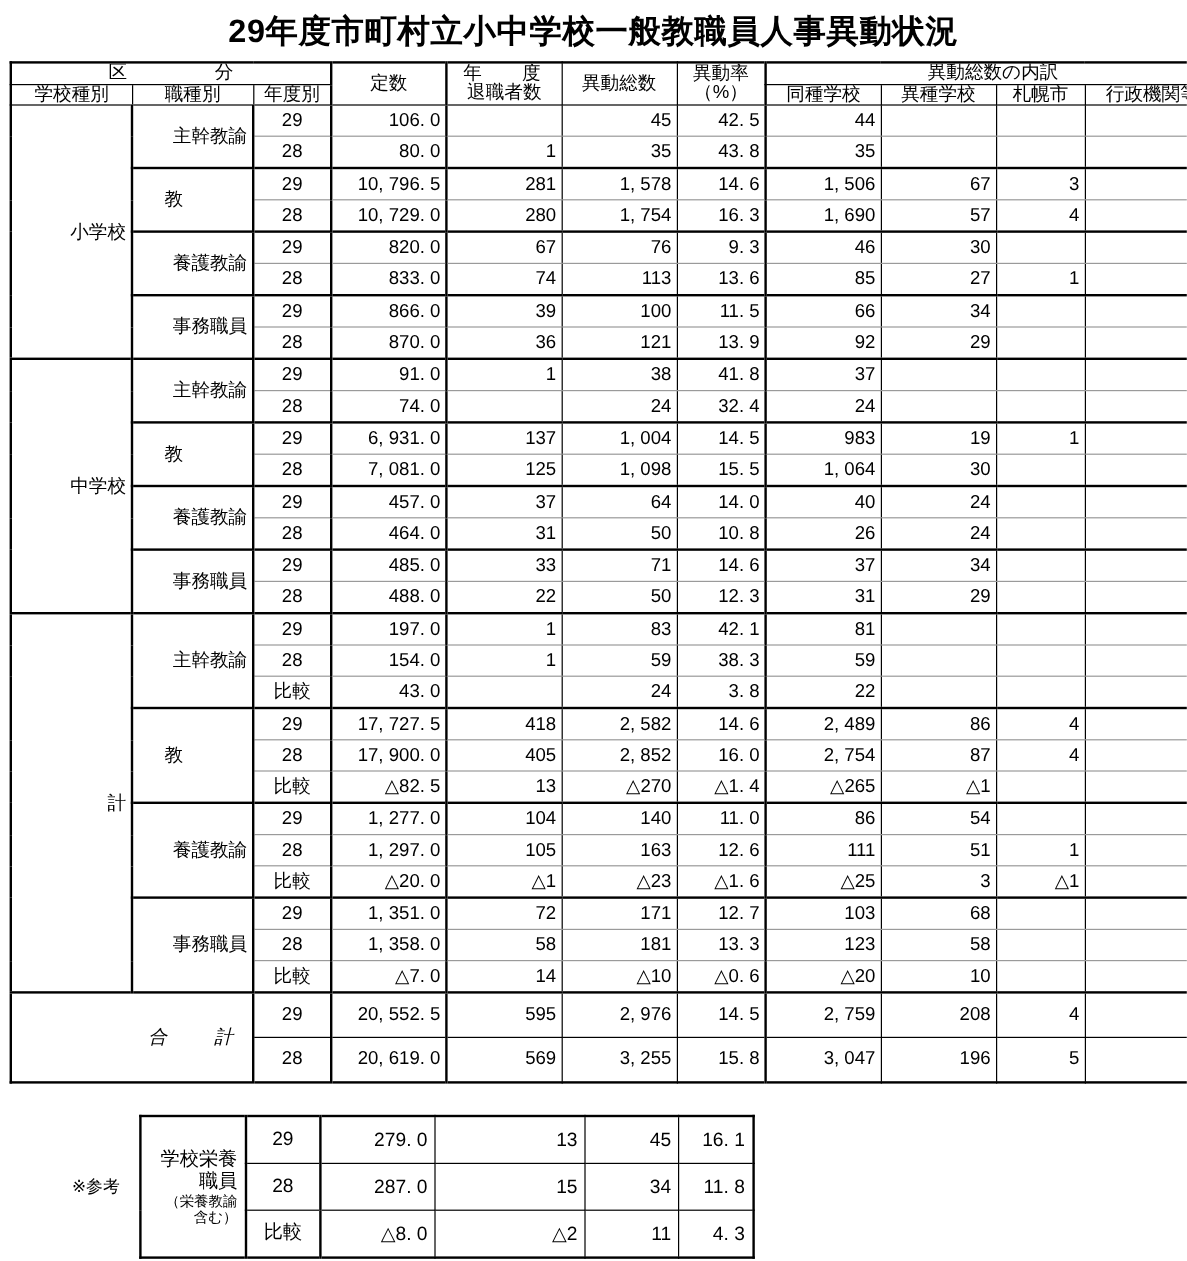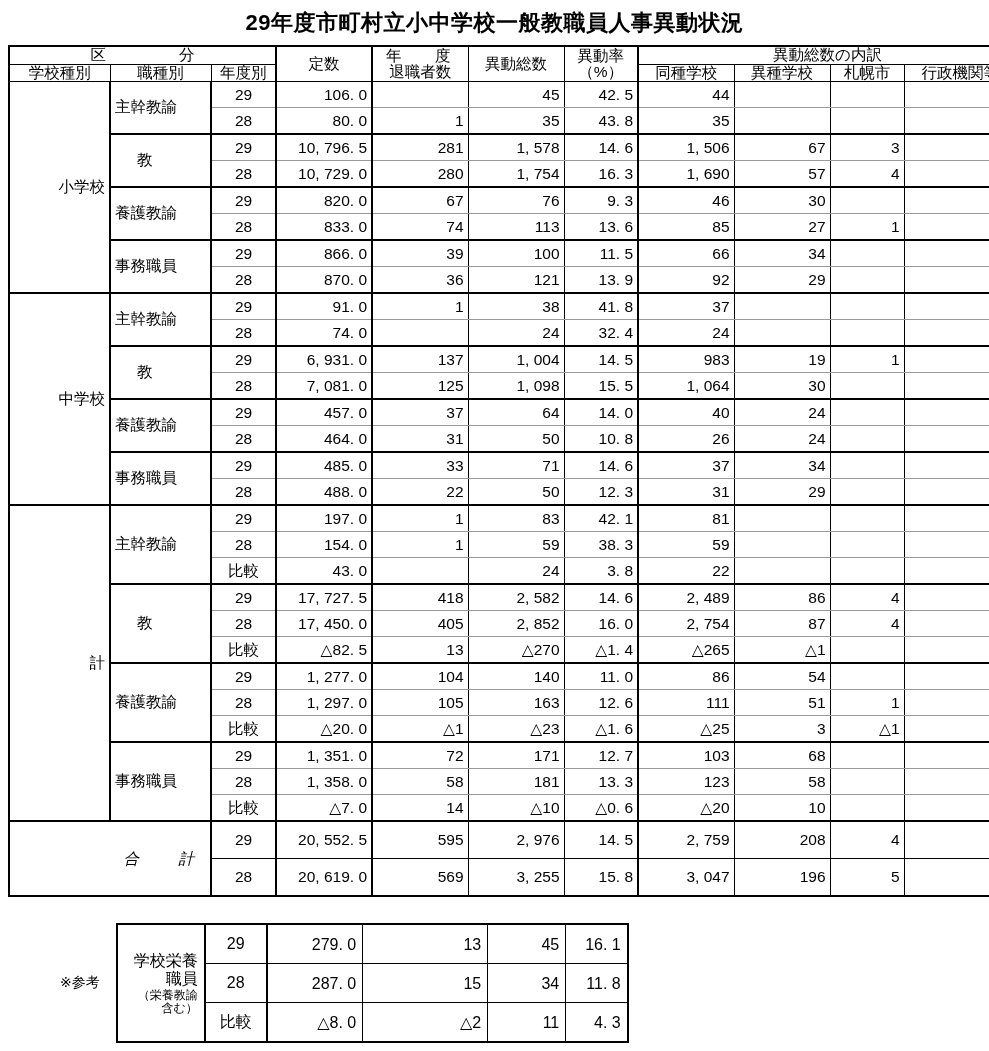--- a/index.html
+++ b/index.html
@@ -11,21 +11,21 @@
     width: 989px;
     height: 1051px;
     font-family: "Liberation Sans", "DejaVu Sans", sans-serif;
     color: #000000;
     overflow: hidden;
   }
 
   
   #page-title {
     text-align: center;
-    font-size: 22px;
+    font-size: 27px;
     font-weight: bold;
     letter-spacing: 0.5px;
     padding: 8px 0 7px 0;
     white-space: nowrap;
   }
 
   
   .table-wrap {
     padding: 0 8px;
     box-sizing: border-box;
@@ -69,21 +69,21 @@
     height: 25px;
     line-height: 25px;
   }
   td.yr {
     text-align: center;
     font-size: 16px;
     height: 25px;
     line-height: 25px;
   }
   td.jobtype {
-    text-align: left;
+    text-align: right;
     vertical-align: middle;
     font-size: 15.5px;
   }
   td.jobtype.spaced {
     letter-spacing: 22px;
     text-indent: 22px;
   }
   td.schooltype {
     text-align: right;
     vertical-align: middle;
@@ -418,21 +418,21 @@
           <td class="num bt-thick bb-thin">418</td>
           <td class="num bt-thick bb-thin">2, 582</td>
           <td class="num br-thick bt-thick bb-thin">14. 6</td>
           <td class="num bt-thick bb-thin">2, 489</td>
           <td class="num bt-thick bb-thin">86</td>
           <td class="num bt-thick bb-thin">4</td>
           <td class="num bt-thick bb-thin">3</td>
         </tr>
         <tr>
           <td class="yr br-thick bb-thin">28</td>
-          <td class="num br-thick bb-thin">17, 450. 0</td>
+          <td class="num br-thick bb-thin">17, 900. 0</td>
           <td class="num bb-thin">405</td>
           <td class="num bb-thin">2, 852</td>
           <td class="num br-thick bb-thin">16. 0</td>
           <td class="num bb-thin">2, 754</td>
           <td class="num bb-thin">87</td>
           <td class="num bb-thin">4</td>
           <td class="num bb-thin">7</td>
         </tr>
         <tr>
           <td class="yr br-thick">比較</td>

